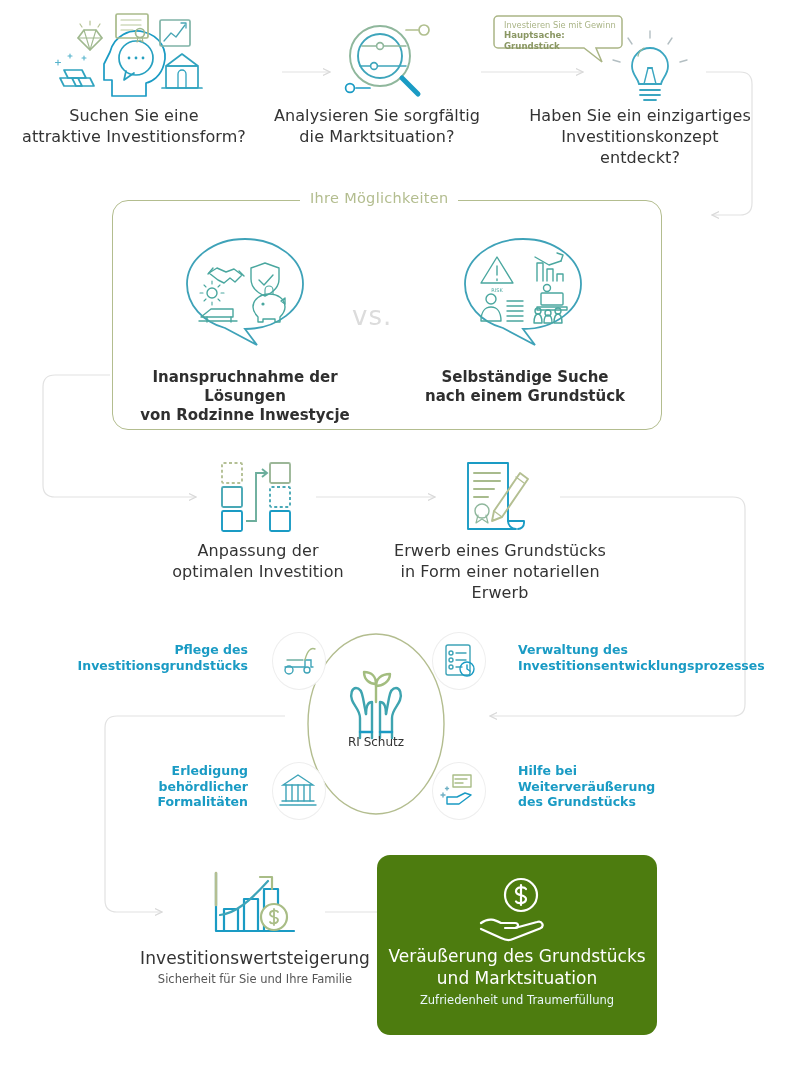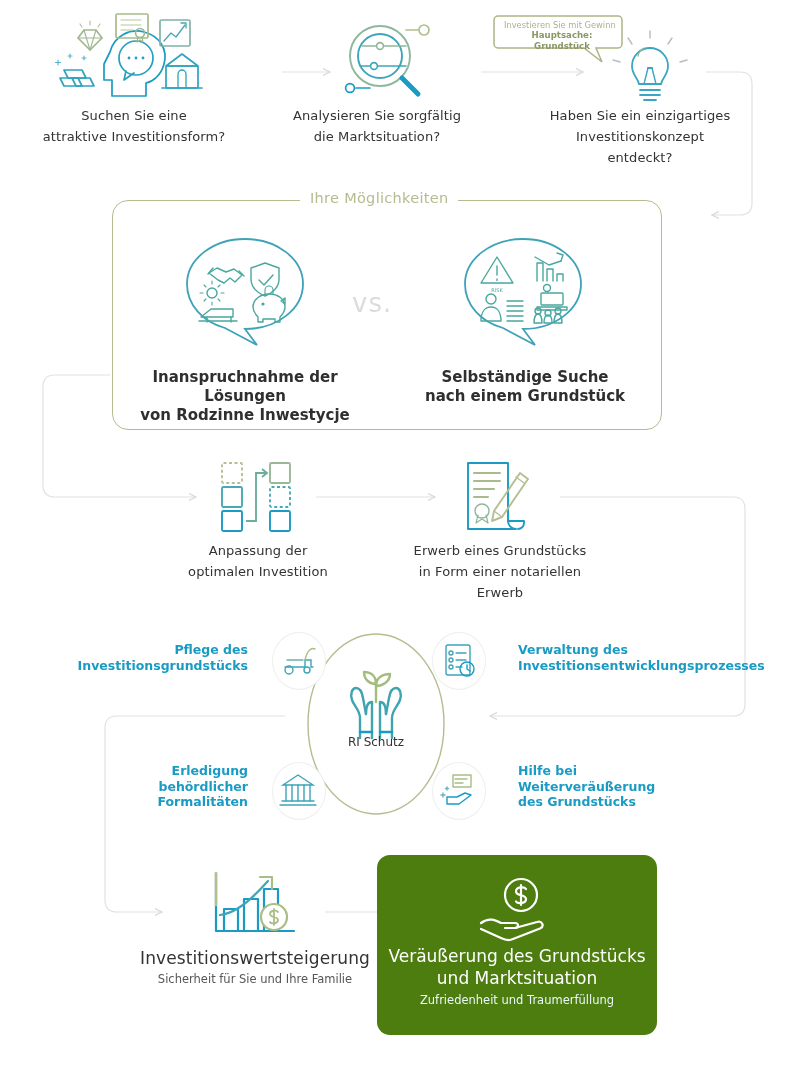--- a/index.html
+++ b/index.html
@@ -1,21 +1,21 @@
 <!DOCTYPE html>
 <html><head>
 <meta charset="utf-8">
 <style>
   html,body{margin:0;padding:0;background:#ffffff;}
   body{width:786px;height:1080px;position:relative;overflow:hidden;
        font-family:"DejaVu Sans","Liberation Sans",sans-serif;color:#3a3a3a;}
   .stage{position:relative;width:786px;height:1080px;}
   .abs{position:absolute;}
   .ctr{text-align:center;}
-  .step-label{font-size:13px;line-height:21px;color:#333333;font-weight:400;letter-spacing:.1px;}
+  .step-label{font-size:16px;line-height:21px;color:#333333;font-weight:400;letter-spacing:.1px;}
   .bubble-box{
     position:absolute;border:1.4px solid #b3bd8f;border-radius:16px;background:#fff;
   }
   .legend-title{
     position:absolute;background:#fff;padding:0 10px;color:#b3bd8f;font-size:14.5px;
     letter-spacing:.3px;
   }
   .opt-label{font-size:15px;line-height:19px;font-weight:700;color:#2f2f2f;text-align:center;}
   .vs{color:#dcdcdc;font-size:26px;font-weight:400;letter-spacing:1px;}
   .ri-label{font-size:12.5px;line-height:15.5px;font-weight:700;color:#1a9bc4;}
@@ -23,21 +23,21 @@
   .ri-label.l{text-align:right;}
   .ri-center-text{font-size:12px;color:#333;text-align:center;}
   .cta{
     position:absolute;background:#4d7c0f;border-radius:13px;
   }
   .cta-t1{color:#fff;font-size:17px;line-height:22px;text-align:center;}
   .cta-t2{color:#eaf7fb;font-size:11.5px;line-height:15px;text-align:center;}
   .sub-label{font-size:11.5px;color:#555;text-align:center;}
   .tip-bubble{position:absolute;}
   .tip-t1{font-size:8.3px;color:#a9b486;line-height:10px;}
-  .tip-t2{font-size:8.6px;color:#8a9763;font-weight:700;line-height:11px;text-align:center;}
+  .tip-t2{font-size:8.6px;color:#8a9763;font-weight:700;line-height:11px;}
   svg{display:block;overflow:visible;}
 </style>
 </head>
 <body>
 
 <div class="stage">
 
   <svg class="abs" style="left:0;top:0;" width="786" height="1080">
     <defs>
       <marker id="ar" markerWidth="7" markerHeight="7" refX="6" refY="3.5" orient="auto">
@@ -184,21 +184,21 @@
         <path d="M104,66 l4,-3 v6 z" stroke="#4aa79f"></path>
         <path d="M88,59 v-4 a4,4 0 0 1 8,0 v4" stroke="#4aa79f" stroke-width="1.1"></path>
       </g>
     </svg>
   </div>
   <div class="abs opt-label" style="left:120px;top:368px;width:250px;">
     <div>Inanspruchnahme der Lösungen</div>
     <div>von Rodzinne Inwestycje</div>
   </div>
 
-  <div class="abs vs" style="left:352px;top:288px;">vs.</div>
+  <div class="abs vs" style="left:352px;top:301px;">vs.</div>
 
   <div class="abs" style="left:455px;top:235px;width:136px;height:118px;">
     <svg width="136" height="118" viewBox="0 0 136 118">
       <path d="M68,4 C100,4 126,24 126,49 C126,74 100,94 68,94 L80,110 L48,93 C26,87 10,70 10,49 C10,24 36,4 68,4 Z" fill="none" stroke="#3ea2b8" stroke-width="1.8"></path>
       <g fill="none" stroke-width="1.4" stroke-linecap="round" stroke-linejoin="round">
 
         <path d="M42,22 L58,48 L26,48 Z" stroke="#4aa79f"></path>
         <path d="M42,31 v9 M42,44 v1.5" stroke="#4aa79f"></path>
         <text x="42" y="57" font-size="5" fill="#4aa79f" text-anchor="middle" font-family="DejaVu Sans, sans-serif">RISK</text>
 

